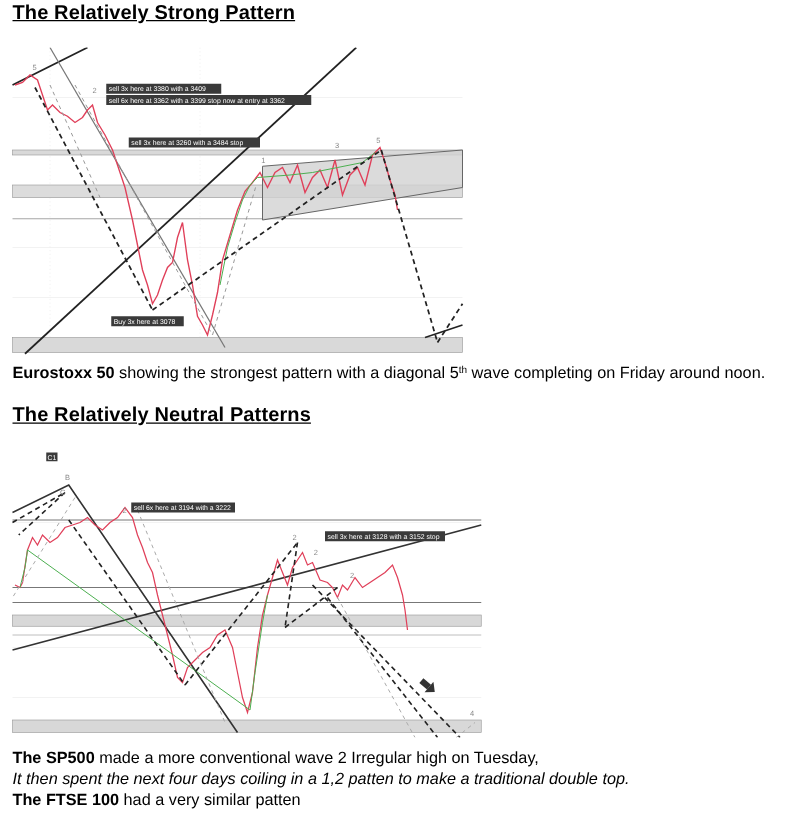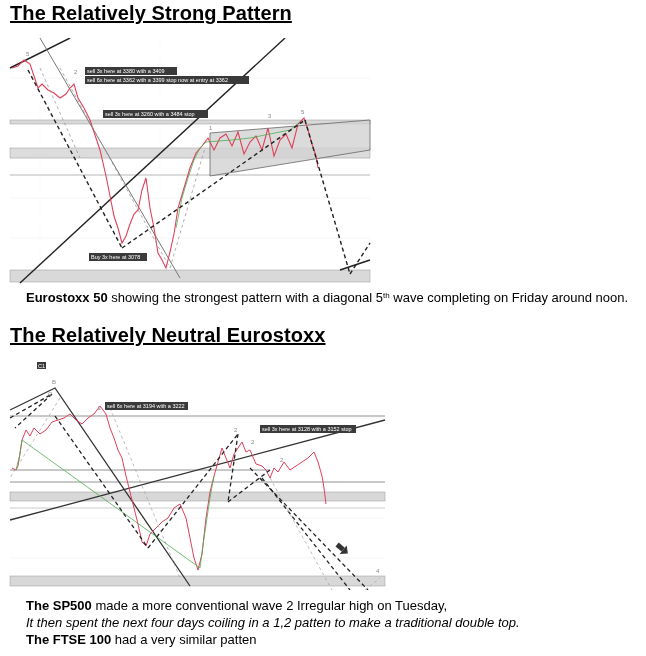--- a/index.html
+++ b/index.html
@@ -1,20 +1,20 @@
 <!DOCTYPE html>
 <html><head>
 <meta charset="utf-8">
 <style>
   html, body { margin: 0; padding: 0; background: #ffffff; }
   body { width: 646px; height: 656px; position: relative; overflow: hidden;
          font-family: "Liberation Sans", "DejaVu Sans", sans-serif; color: #000; }
-  .heading { position: absolute; left: 10px; font-weight: bold; font-size: 20px;
+  .heading { position: absolute; left: 10px; font-weight: bold; font-size: 16px;
              text-decoration: underline; letter-spacing: 0.1px; }
-  .para { position: absolute; left: 26px; font-size: 13px; line-height: 17px; white-space: nowrap; }
+  .para { position: absolute; left: 10px; font-size: 13px; line-height: 17px; white-space: nowrap; }
   .para b { font-weight: bold; }
   .chart { position: absolute; left: 0; }
   .chart svg { display: block; }
   sup { font-size: 8px; vertical-align: top; position: relative; top: -2px; }
   .lbl { font-family: "Liberation Sans", sans-serif; font-size: 5.5px; fill: #ffffff; }
   .wave { font-family: "Liberation Sans", sans-serif; font-size: 6px; fill: #888; }
 </style>
 </head>
 <body>
 
@@ -88,21 +88,21 @@
       <rect x="89" y="215" width="58" height="8" fill="#3a3a3a"></rect>
       <text class="lbl" x="91" y="221">Buy 3x here at 3078</text>
     </g>
   </svg>
 </div>
 
 <div class="para" style="top:289px;">
   <b>Eurostoxx 50</b><span> showing the strongest pattern with a diagonal 5</span><sup>th</sup><span> wave completing on Friday around noon.</span>
 </div>
 
-<div class="heading" style="top:324px;">The Relatively Neutral Eurostoxx</div>
+<div class="heading" style="top:324px;">The Relatively Neutral Patterns</div>
 
 <div class="chart" style="top:358px;">
   <svg width="390" height="232" viewBox="0 0 390 232" xmlns="http://www.w3.org/2000/svg">
     <rect x="0" y="0" width="390" height="232" fill="#ffffff"></rect>
     <g stroke="#eeeeee" stroke-width="0.6">
       <line x1="10" y1="60" x2="385" y2="60"></line>
       <line x1="10" y1="160" x2="385" y2="160"></line>
       <line x1="10" y1="200" x2="385" y2="200"></line>
     </g>
 

